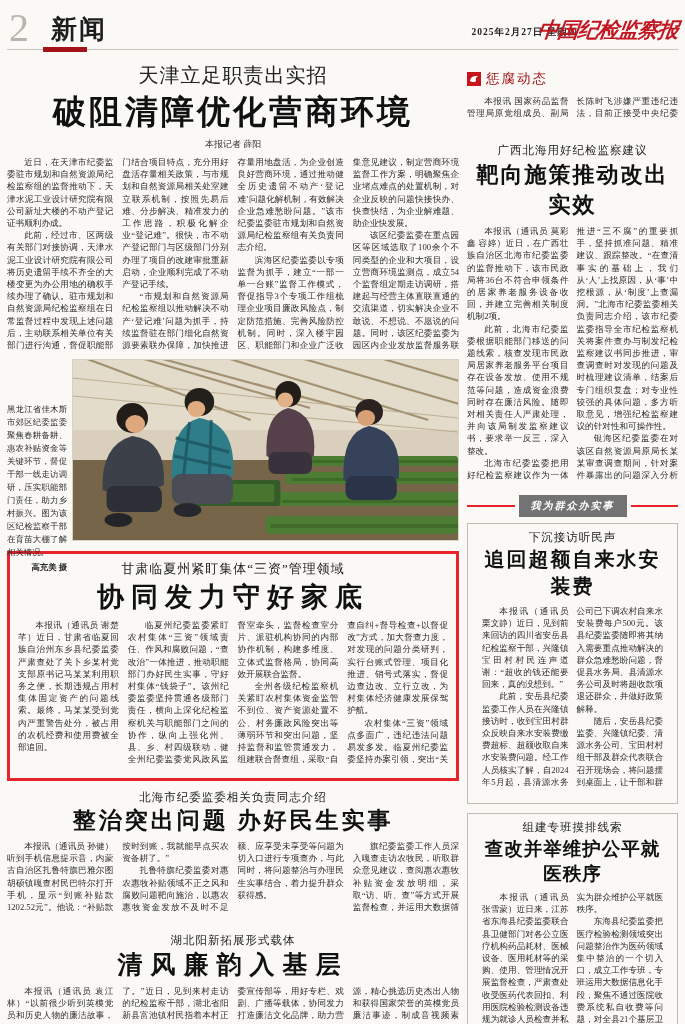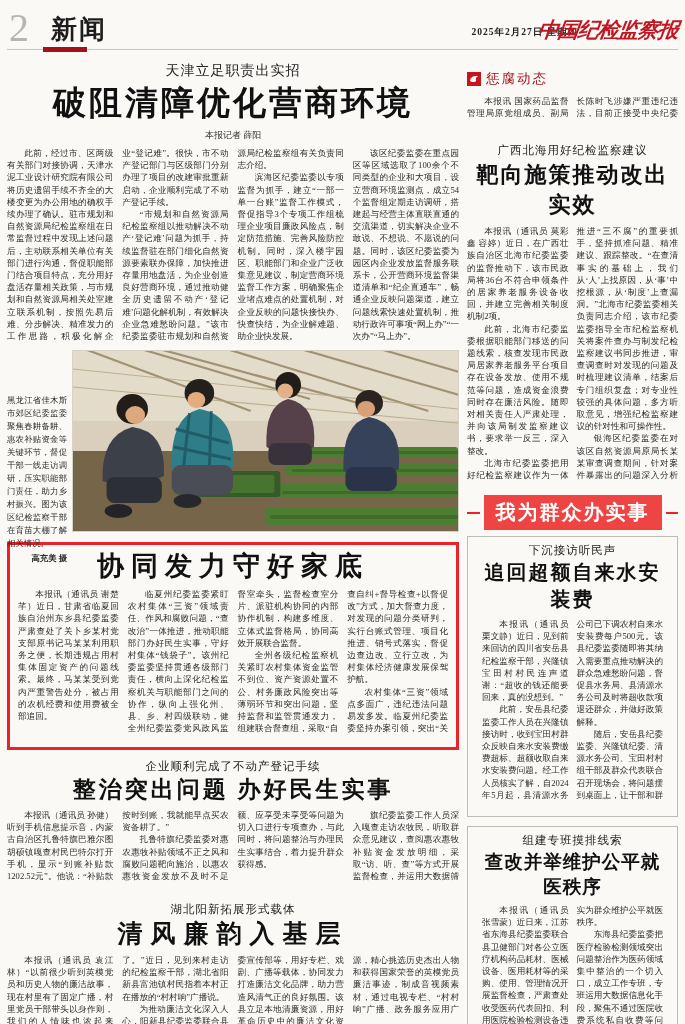--- a/index.html
+++ b/index.html
@@ -24,21 +24,21 @@
   
   .kicker { text-align:center; font-size:14px; letter-spacing:1px; color:#222; }
   .kicker.sm { font-size:11.5px; }
   .byline { text-align:center; font-size:9px; color:#333; margin:3px 0 5px; }
   .bt { text-align:center; font-weight:bold; color:#111; }
   .body-cols { text-align:justify; overflow:hidden; color:#2b2b2b; }
   .body-cols p { text-indent:2em; font-size:8.6px; line-height:1.42; margin:0; }
   .b4 { column-count:4; column-gap:9px; height:196px; }
   .b2 { column-count:2; column-gap:8px; }
   
-  .t1-kicker { font-size:14px; margin:8px 0 1px; }
+  .t1-kicker { font-size:20px; margin:8px 0 1px; }
   .t1-title { font-size:33px; letter-spacing:3px; margin:1px 0 2px; }
   
   .photo-row { display:flex; gap:5px; margin-top:7px; height:182px; }
   .caption { width:60px; flex:none; font-size:8.4px; line-height:1.55; text-align:justify; padding-top:44px; color:#2b2b2b; }
   .credit { text-align:right; font-weight:bold; margin-top:2px; font-size:8.4px; }
   .photo { flex:1; border:1px solid #d8d2c6; }
   .photo svg { display:block; width:100%; height:100%; }
   
   .redbox { margin-top:10px; border:3px solid #e8232a; padding:3px 8px 7px; }
   .rb-kicker { font-size:13px; margin:3px 0 1px; }
@@ -54,21 +54,21 @@
   .sec-head { display:flex; align-items:center; gap:5px; margin:16px 0 7px; }
   .sec-icon { width:14px; height:14px; background:#c8151d; flex:none; display:flex; align-items:center; justify-content:center; }
   .sec-label { font-size:13.5px; font-weight:normal; color:#a01116; letter-spacing:2px; }
   .cf-title { font-size:14.5px; line-height:1.55; margin-bottom:6px; letter-spacing:0.5px; }
   .cf-body { height:36px; }
   .bh-kicker { margin-top:12px; }
   .bh-title { font-size:22px; letter-spacing:2px; margin:2px 0 5px; }
   .bh-body { height:260px; }
   .banner-row { display:flex; align-items:center; gap:4px; margin:10px 0 6px; }
   .banner-line { flex:1; height:2px; background:#e8232a; }
-  .banner { background:#ef4444; color:#fff; font-weight:bold; font-size:20px; letter-spacing:2px; padding:4px 12px; }
+  .banner { background:#737373; color:#fff; font-weight:bold; font-size:10px; letter-spacing:2px; padding:4px 12px;font-style:italic; }
   .gbox { border:1px solid #bfbcb6; padding:6px 14px; }
   .gb-title1 { font-size:20px; letter-spacing:2px; margin:1px 0 5px; }
   .gb-body1 { height:192px; }
   .gbox2 { margin-top:9px; }
   .gb-title2 { font-size:18.5px; letter-spacing:1px; margin:1px 0 5px; }
   .gb-body2 { height:150px; }
 </style>
 </head>
 <body>
 
@@ -84,20 +84,21 @@
 
   <div class="content">
 
     <div class="col-left">
 
       <article>
         <div class="kicker t1-kicker">天津立足职责出实招</div>
         <h1 class="bt t1-title">破阻清障优化营商环境</h1>
         <div class="byline">本报记者 薛阳</div>
         <div class="body-cols b4">
+            <p>近日，在天津市纪委监委驻市规划和自然资源局纪检监察组的监督推动下，天津水泥工业设计研究院有限公司新址大楼的不动产登记证书顺利办成。</p>
             <p>此前，经过市、区两级有关部门对接协调，天津水泥工业设计研究院有限公司将历史遗留手续不齐全的大楼变更为办公用地的确权手续办理了确认。驻市规划和自然资源局纪检监察组在日常监督过程中发现上述问题后，主动联系相关单位有关部门进行沟通，督促职能部门结合项目特点，充分用好盘活存量相关政策，与市规划和自然资源局相关处室建立联系机制，按照先易后难、分步解决、精准发力的工作思路，积极化解企业“登记难”。很快，市不动产登记部门与区级部门分别办理了项目的改建审批重新启动，企业顺利完成了不动产登记手续。</p>
             <p>“市规划和自然资源局纪检监察组以推动解决不动产‘登记难’问题为抓手，持续监督驻在部门细化自然资源要素联办保障，加快推进存量用地盘活，为企业创造良好营商环境，通过推动健全历史遗留不动产‘登记难’问题化解机制，有效解决企业急难愁盼问题。”该市纪委监委驻市规划和自然资源局纪检监察组有关负责同志介绍。</p>
             <p>滨海区纪委监委以专项监督为抓手，建立“一部一单一台账”监督工作模式，督促指导3个专项工作组梳理企业项目廉政风险点，制定防范措施、完善风险防控机制。同时，深入楼宇园区、职能部门和企业广泛收集意见建议，制定营商环境监督工作方案，明确聚焦企业堵点难点的处置机制，对企业反映的问题快接快办、快查快结，为企业解难题、助企业快发展。</p>
             <p>该区纪委监委在重点园区等区域选取了100余个不同类型的企业和大项目，设立营商环境监测点，成立54个监督组定期走访调研，搭建起与经营主体直联直通的交流渠道，切实解决企业不敢说、不想说、不愿说的问题。同时，该区纪委监委为园区内企业发放监督服务联系卡，公开营商环境监督渠道清单和“纪企直通车”，畅通企业反映问题渠道，建立问题线索快速处置机制，推动行政许可事项“网上办”“一次办”“马上办”。</p>
           </div>
       </article>
 
       <div class="photo-row">
         <div class="caption">
           <span>黑龙江省佳木斯市郊区纪委监委聚焦春耕备耕、惠农补贴资金等关键环节，督促干部一线走访调研，压实职能部门责任，助力乡村振兴。图为该区纪检监察干部在育苗大棚了解相关情况。</span>
@@ -164,31 +165,32 @@
 
             <ellipse cx="300" cy="52" rx="14" ry="13" fill="#2a2320"></ellipse>
             <ellipse cx="297" cy="58" rx="9" ry="8" fill="#d8a076"></ellipse>
             <path d="M274,120 Q272,72 300,66 Q334,72 330,118 Q300,132 274,120 Z" fill="#36415a"></path>
             <rect x="276" y="116" width="52" height="24" rx="8" fill="#2a3348"></rect>
           </svg>
         </div>
       </div>
 
       <article class="redbox">
+        <div class="kicker rb-kicker">甘肃临夏州紧盯集体“三资”管理领域</div>
         <h2 class="bt rb-title">协同发力守好家底</h2>
         <div class="body-cols b4 rb-body">
             <p>本报讯（通讯员 谢楚芊）近日，甘肃省临夏回族自治州东乡县纪委监委严肃查处了关卜乡某村党支部原书记马某某利用职务之便，长期违规占用村集体固定资产的问题线索。最终，马某某受到党内严重警告处分，被占用的农机经费和使用费被全部追回。</p>
             <p>临夏州纪委监委紧盯农村集体“三资”领域责任、作风和腐败问题，“查改治”一体推进，推动职能部门办好民生实事，守好村集体“钱袋子”。该州纪委监委坚持贯通各级部门责任，横向上深化纪检监察机关与职能部门之间的协作，纵向上强化州、县、乡、村四级联动，健全州纪委监委党风政风监督室牵头，监督检查室分片、派驻机构协同的内部协作机制，构建多维度、立体式监督格局，协同高效开展联合监督。</p>
             <p>全州各级纪检监察机关紧盯农村集体资金监管不到位、资产资源处置不公、村务廉政风险突出等薄弱环节和突出问题，坚持监督和监管贯通发力，组建联合督查组，采取“自查自纠+督导检查+以督促改”方式，加大督查力度，对发现的问题分类研判，实行台账式管理、项目化推进、销号式落实，督促边查边改、立行立改，为村集体经济健康发展保驾护航。</p>
             <p>农村集体“三资”领域点多面广，违纪违法问题易发多发。临夏州纪委监委坚持办案引领，突出“关键少数”，用好基层小微权力“监督一点通”平台，全面排查村集体“三资”领域问题线索，紧盯政策落实、项目审批、资金拨付等关键环节，通过联合办案、提级办案、直查直办等方式，督办整治村干部滥用职权、以权谋私典型问题。各县市纪委监委深化运用片区协作，以“组团”协同、“纪巡审”贯通等方式，集中力量开展贯通式、下沉式监督。各县乡发挥乡镇纪委与村务监督委员会“前哨”作用，紧盯村级重要事项决策、资产管理等重要环节，开展“嵌入式”监督，推动村级管理规范化。东乡县纪委监委坚持“纪巡审”贯通协同，对全县15个乡镇120个村开展巡察，深入排查涉“三资”领域问题。</p>
           </div>
       </article>
 
       <article class="lb">
-        <div class="kicker sm">企业顺利完成了不动产登记手续</div>
+        <div class="kicker sm">北海市纪委监委相关负责同志介绍</div>
         <h2 class="bt lb-title">整治突出问题  办好民生实事</h2>
         <div class="body-cols b4 lb-body">
             <p>本报讯（通讯员 孙健）听到手机信息提示音，内蒙古自治区扎鲁特旗巴雅尔图胡硕镇嘎查村民巴特尔打开手机，显示“到账补贴款1202.52元”。他说：“补贴款按时到账，我就能早点买农资备耕了。”</p>
             <p>扎鲁特旗纪委监委对惠农惠牧补贴领域不正之风和腐败问题靶向施治，以惠农惠牧资金发放不及时不足额、应享受未享受等问题为切入口进行专项查办，与此同时，将问题整治与办理民生实事结合，着力提升群众获得感。</p>
             <p>旗纪委监委工作人员深入嘎查走访农牧民，听取群众意见建议，查阅惠农惠牧补贴资金发放明细，采取“访、听、查”等方式开展监督检查，并运用大数据筛查等方式广泛收集问题线索，全面起底2022年以来惠农惠牧补贴领域问题线索并建立台账，对问题集中、群众反映强烈的地区及补贴种类进行分析研究。在此基础上，该旗纪委监委采取“室组地”联动、片区协作等方式，深挖侵占、虚报冒领补贴资金等违纪违法问题线索16件，立案8件，党纪政务处分9人，收缴违纪资金90.39万元。</p>
           </div>
       </article>
 
       <article class="lb">
         <div class="kicker sm">湖北阳新拓展形式载体</div>

